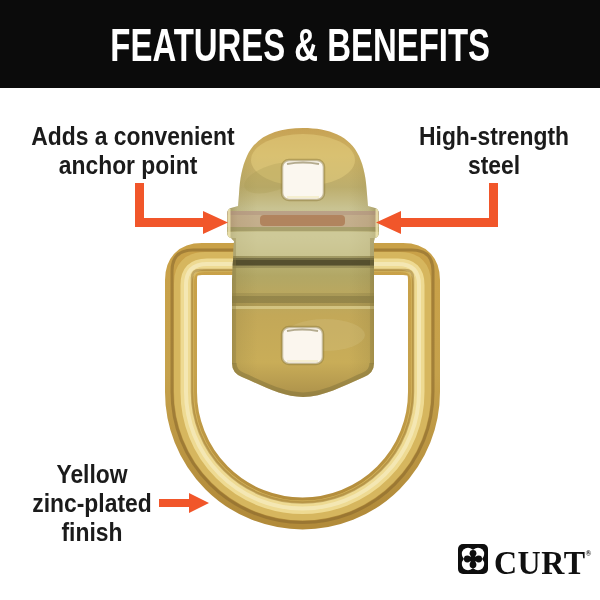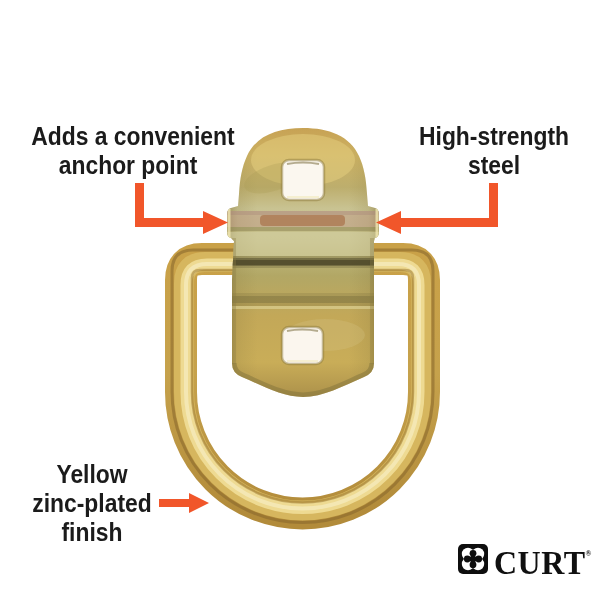--- a/index.html
+++ b/index.html
@@ -32,20 +32,23 @@
     color:#101010;margin-left:6px;letter-spacing:0.5px;transform:scaleX(0.97);
     transform-origin:left center;white-space:nowrap;
   }
   .wordmark sup{font-size:8px;vertical-align:18px;letter-spacing:0;}
 </style>
 </head>
 <body>
 
 <div class="stage">
 
+  <div class="header-bar">
+    <h1>FEATURES &amp; BENEFITS</h1>
+  </div>
 
   <svg class="product-svg" viewBox="0 0 295 430" aria-hidden="true">
     <defs>
       <linearGradient id="ringGrad" x1="0" y1="0" x2="0" y2="1">
         <stop offset="0" stop-color="#c9a148"></stop>
         <stop offset="0.45" stop-color="#c6a24c"></stop>
         <stop offset="1" stop-color="#b28b3a"></stop>
       </linearGradient>
       <linearGradient id="bracketGrad" x1="0" y1="0" x2="0" y2="1">
         <stop offset="0" stop-color="#c7a254"></stop>

